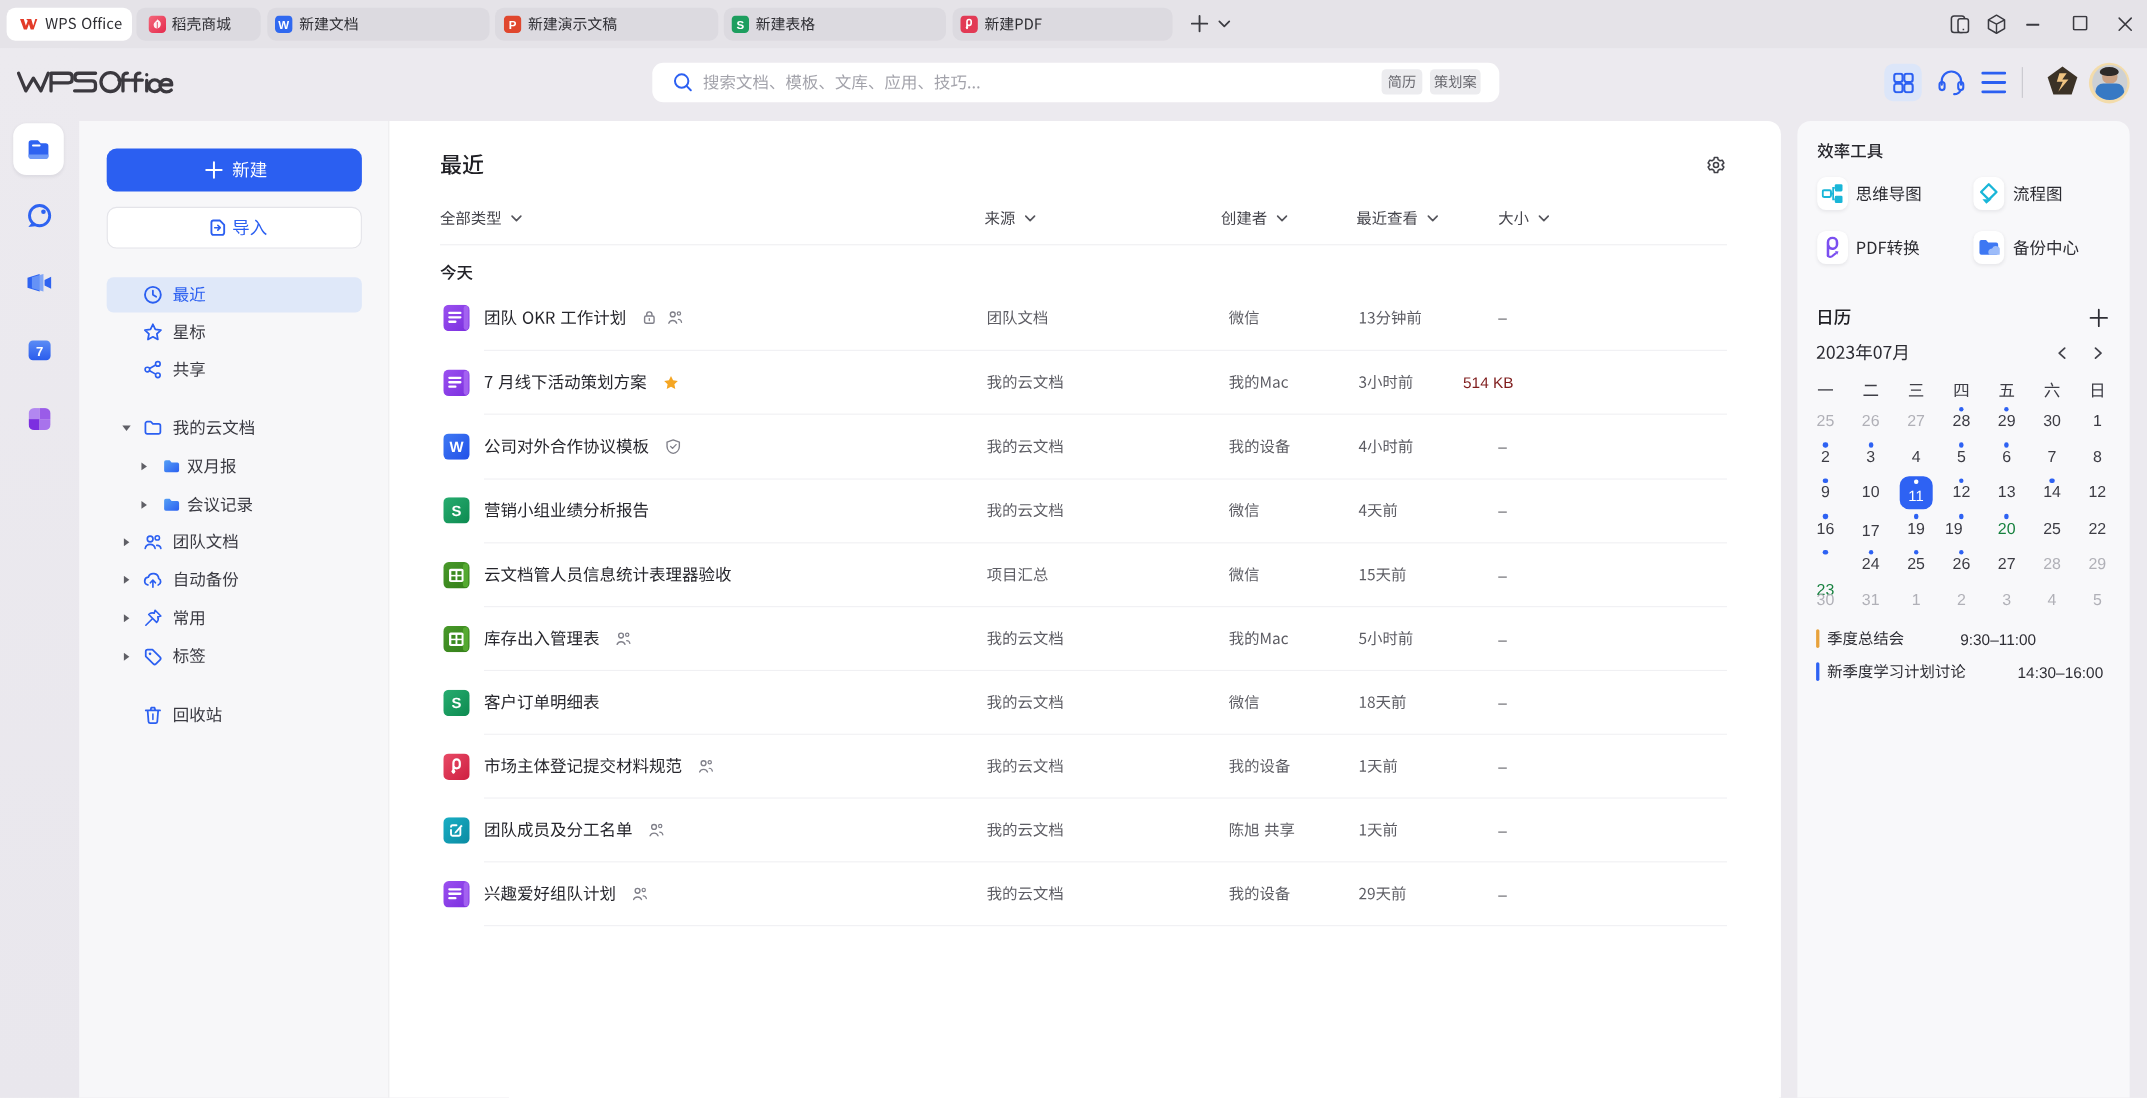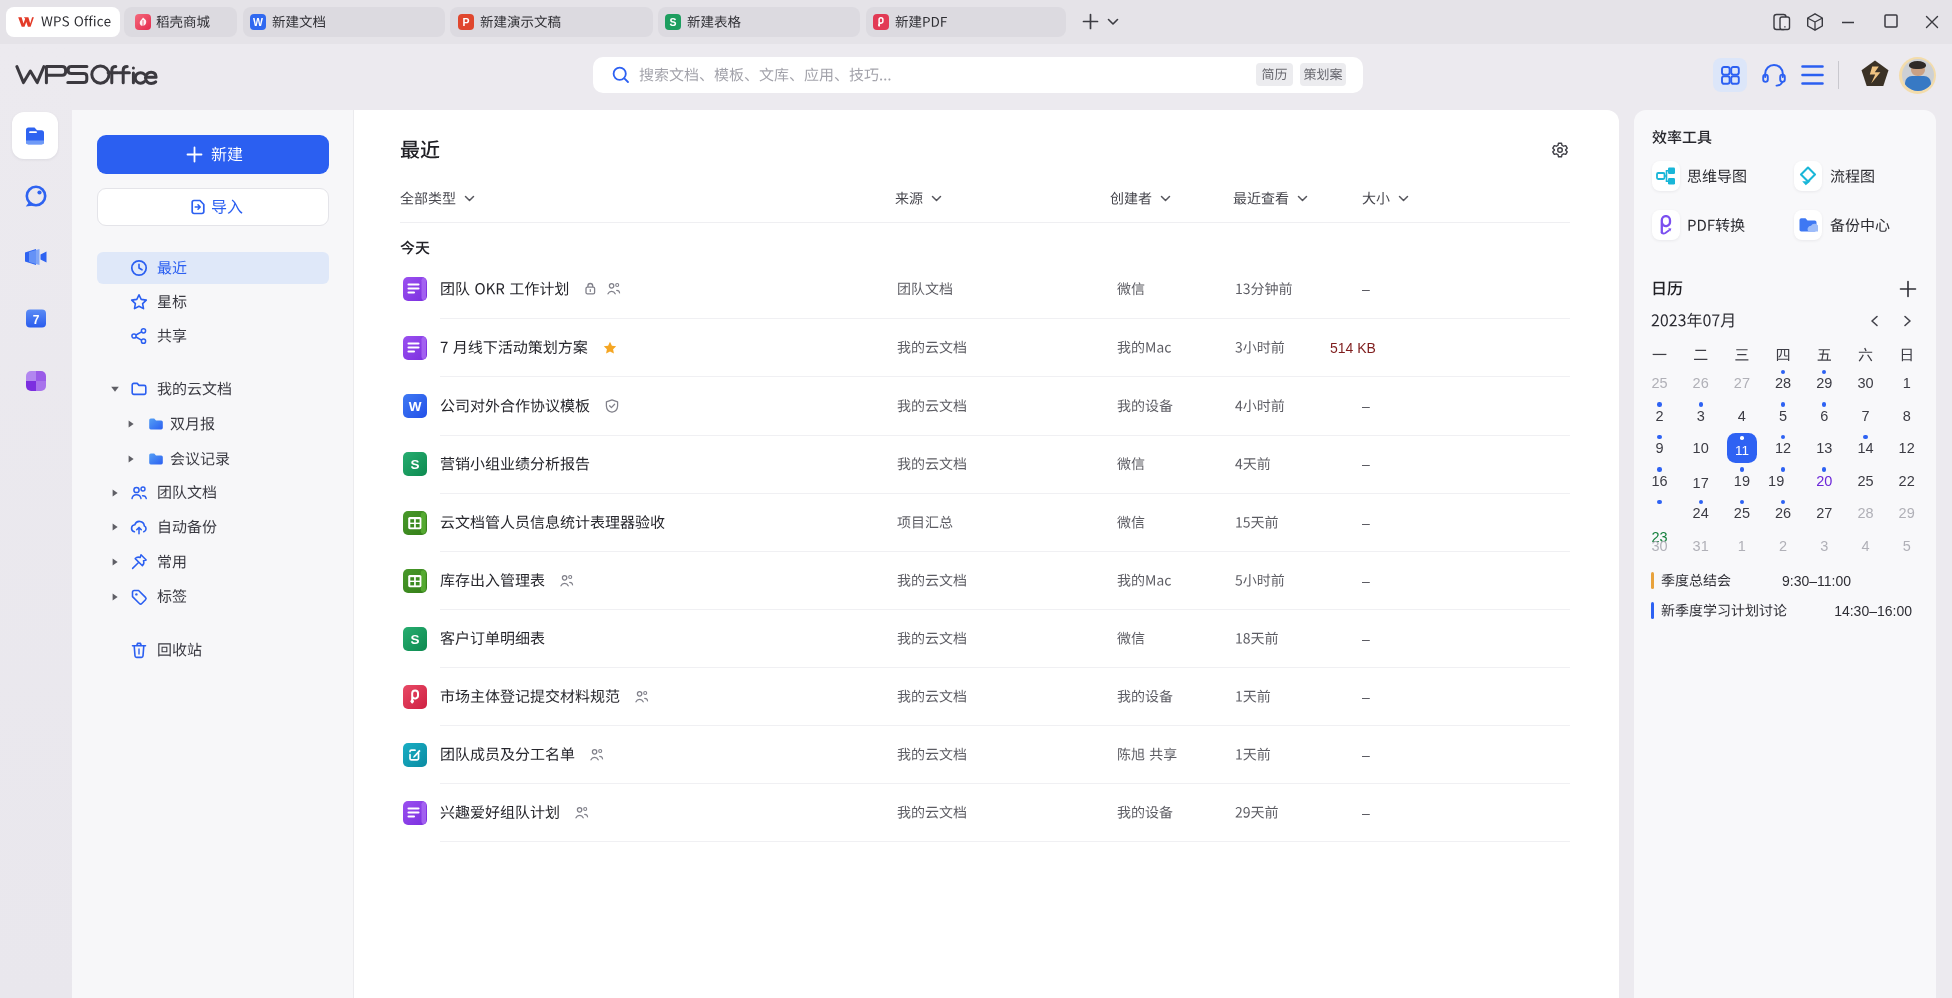--- a/index.html
+++ b/index.html
@@ -505,21 +505,21 @@
 <div style="position:absolute;left:1850.5px;top:440.0px;width:30px;text-align:center;font:14.5px 'Liberation Sans';color:#3c3c44">14</div>
 <div style="position:absolute;left:1863.3px;top:434.8px;width:4.4px;height:4.4px;border-radius:50%;background:#2e62f3"></div>
 <div style="position:absolute;left:1891.7px;top:440.0px;width:30px;text-align:center;font:14.5px 'Liberation Sans';color:#3c3c44">12</div>
 <div style="position:absolute;left:1644.5px;top:472.5px;width:30px;text-align:center;font:14.5px 'Liberation Sans';color:#3c3c44">16</div>
 <div style="position:absolute;left:1657.3px;top:467.3px;width:4.4px;height:4.4px;border-radius:50%;background:#2e62f3"></div>
 <div style="position:absolute;left:1685.7px;top:475px;width:30px;text-align:center;font:14.5px 'Liberation Sans';color:#3c3c44">17</div>
 <div style="position:absolute;left:1726.9px;top:472.5px;width:30px;text-align:center;font:14.5px 'Liberation Sans';color:#3c3c44">19</div>
 <div style="position:absolute;left:1739.7px;top:467.3px;width:4.4px;height:4.4px;border-radius:50%;background:#2e62f3"></div>
 <div style="position:absolute;left:1768.1px;top:472.5px;width:30px;font:14.5px 'Liberation Sans';color:#3c3c44">19</div>
 <div style="position:absolute;left:1780.8999999999999px;top:467.3px;width:4.4px;height:4.4px;border-radius:50%;background:#2e62f3"></div>
-<div style="position:absolute;left:1809.3px;top:472.5px;width:30px;text-align:center;font:14.5px 'Liberation Sans';color:#6d28d9">20</div>
+<div style="position:absolute;left:1809.3px;top:472.5px;width:30px;text-align:center;font:14.5px 'Liberation Sans';color:#15803d">20</div>
 <div style="position:absolute;left:1822.1px;top:467.3px;width:4.4px;height:4.4px;border-radius:50%;background:#2e62f3"></div>
 <div style="position:absolute;left:1850.5px;top:472.5px;width:30px;text-align:center;font:14.5px 'Liberation Sans';color:#3c3c44">25</div>
 <div style="position:absolute;left:1891.7px;top:472.5px;width:30px;text-align:center;font:14.5px 'Liberation Sans';color:#3c3c44">22</div>
 <div style="position:absolute;left:1644.5px;top:529px;width:30px;text-align:center;font:14.5px 'Liberation Sans';color:#15803d">23</div>
 <div style="position:absolute;left:1657.3px;top:499.8px;width:4.4px;height:4.4px;border-radius:50%;background:#2e62f3"></div>
 <div style="position:absolute;left:1685.7px;top:505.0px;width:30px;text-align:center;font:14.5px 'Liberation Sans';color:#3c3c44">24</div>
 <div style="position:absolute;left:1698.5px;top:499.8px;width:4.4px;height:4.4px;border-radius:50%;background:#2e62f3"></div>
 <div style="position:absolute;left:1726.9px;top:505.0px;width:30px;text-align:center;font:14.5px 'Liberation Sans';color:#3c3c44">25</div>
 <div style="position:absolute;left:1739.7px;top:499.8px;width:4.4px;height:4.4px;border-radius:50%;background:#2e62f3"></div>
 <div style="position:absolute;left:1768.1px;top:505.0px;width:30px;text-align:center;font:14.5px 'Liberation Sans';color:#3c3c44">26</div>

